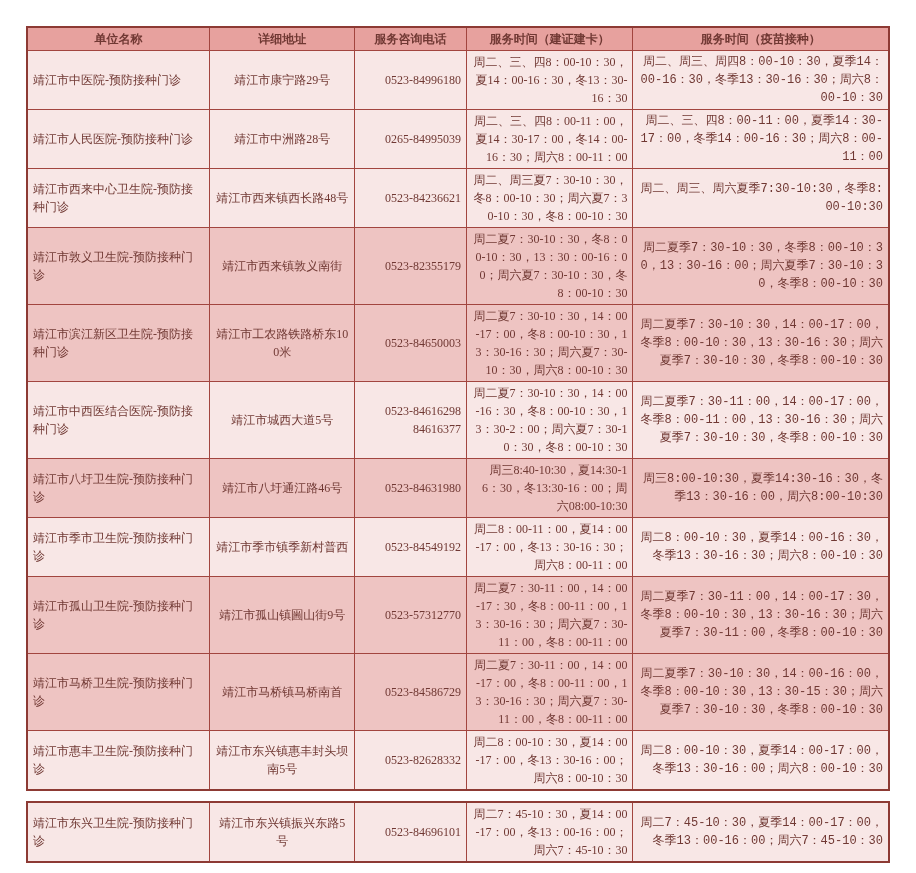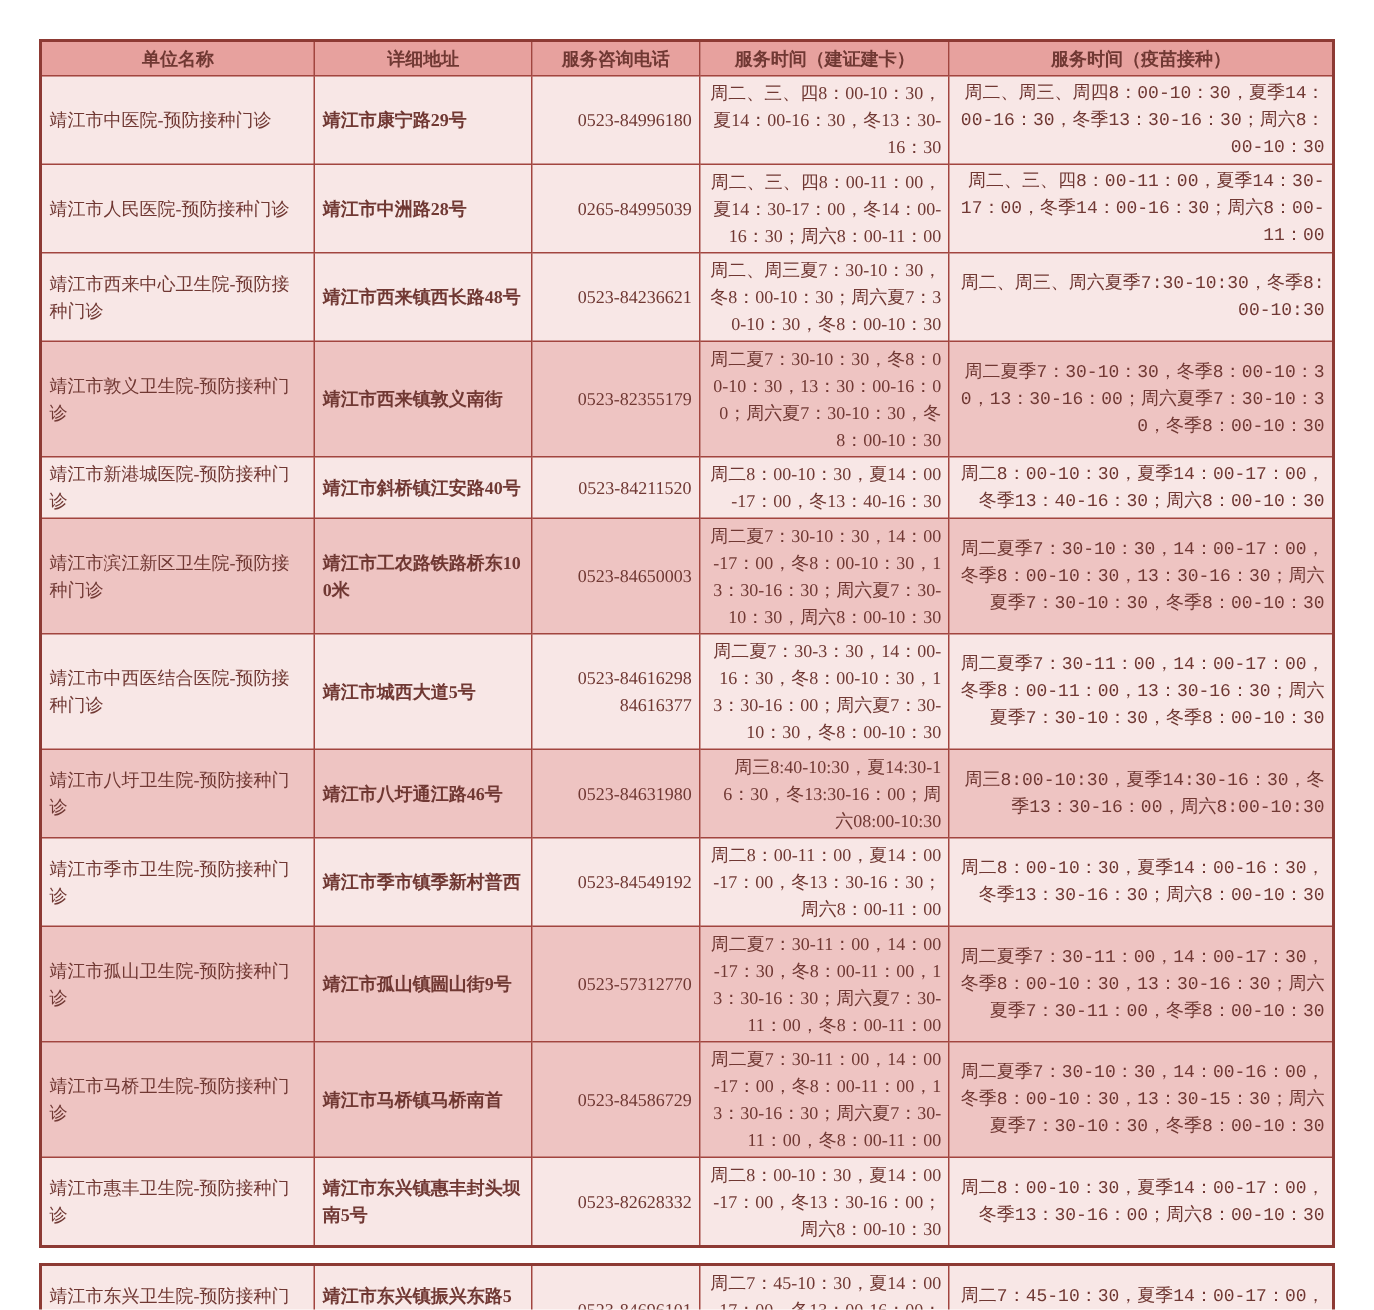--- a/index.html
+++ b/index.html
@@ -40,21 +40,21 @@
     background: #e7a19e;
     color: #8e2420;
     font-weight: bold;
     font-size: 13px;
     text-align: center;
     padding: 3px 4px;
   }
   tr.light td { background: #f8e7e6; }
   tr.dark  td { background: #eec4c2; }
   td.c-name    { text-align: left; font-family: Liberation Serif, serif; }
-  td.c-address { text-align: left; font-weight: bold; }
+  td.c-address { text-align: center; }
   td.c-phone   { text-align: right; white-space: pre-line; }
   td.c-card    { text-align: right; }
   td.c-vaccine { text-align: right; font-family: Liberation Mono, monospace; }
   col.w-name    { width: 21.2%; }
   col.w-address { width: 16.8%; }
   col.w-phone   { width: 13.0%; }
   col.w-card    { width: 19.3%; }
   col.w-vaccine { width: 29.7%; }
 </style>
 </head>
@@ -101,40 +101,33 @@
     <td class="c-card">周二、周三夏7：30-10：30，冬8：00-10：30；周六夏7：30-10：30，冬8：00-10：30</td>
     <td class="c-vaccine">周二、周三、周六夏季7:30-10:30，冬季8:00-10:30</td>
   </tr>
         <tr class="dark">
     <td class="c-name">靖江市敦义卫生院-预防接种门诊</td>
     <td class="c-address">靖江市西来镇敦义南街</td>
     <td class="c-phone">0523-82355179</td>
     <td class="c-card">周二夏7：30-10：30，冬8：00-10：30，13：30：00-16：00；周六夏7：30-10：30，冬8：00-10：30</td>
     <td class="c-vaccine">周二夏季7：30-10：30，冬季8：00-10：30，13：30-16：00；周六夏季7：30-10：30，冬季8：00-10：30</td>
   </tr>
-        <tr class="light">
-    <td class="c-name">靖江市新港城医院-预防接种门诊</td>
-    <td class="c-address">靖江市斜桥镇江安路40号</td>
-    <td class="c-phone">0523-84211520</td>
-    <td class="c-card">周二8：00-10：30，夏14：00-17：00，冬13：40-16：30</td>
-    <td class="c-vaccine">周二8：00-10：30，夏季14：00-17：00，冬季13：40-16：30；周六8：00-10：30</td>
-  </tr>
         <tr class="dark">
     <td class="c-name">靖江市滨江新区卫生院-预防接种门诊</td>
     <td class="c-address">靖江市工农路铁路桥东100米</td>
     <td class="c-phone">0523-84650003</td>
     <td class="c-card">周二夏7：30-10：30，14：00-17：00，冬8：00-10：30，13：30-16：30；周六夏7：30-10：30，周六8：00-10：30</td>
     <td class="c-vaccine">周二夏季7：30-10：30，14：00-17：00，冬季8：00-10：30，13：30-16：30；周六夏季7：30-10：30，冬季8：00-10：30</td>
   </tr>
         <tr class="light">
     <td class="c-name">靖江市中西医结合医院-预防接种门诊</td>
     <td class="c-address">靖江市城西大道5号</td>
     <td class="c-phone">0523-84616298
 84616377</td>
-    <td class="c-card">周二夏7：30-3：30，14：00-16：30，冬8：00-10：30，13：30-16：00；周六夏7：30-10：30，冬8：00-10：30</td>
+    <td class="c-card">周二夏7：30-10：30，14：00-16：30，冬8：00-10：30，13：30-2：00；周六夏7：30-10：30，冬8：00-10：30</td>
     <td class="c-vaccine">周二夏季7：30-11：00，14：00-17：00，冬季8：00-11：00，13：30-16：30；周六夏季7：30-10：30，冬季8：00-10：30</td>
   </tr>
         <tr class="dark">
     <td class="c-name">靖江市八圩卫生院-预防接种门诊</td>
     <td class="c-address">靖江市八圩通江路46号</td>
     <td class="c-phone">0523-84631980</td>
     <td class="c-card">周三8:40-10:30，夏14:30-16：30，冬13:30-16：00；周六08:00-10:30</td>
     <td class="c-vaccine">周三8:00-10:30，夏季14:30-16：30，冬季13：30-16：00，周六8:00-10:30</td>
   </tr>
         <tr class="light">

